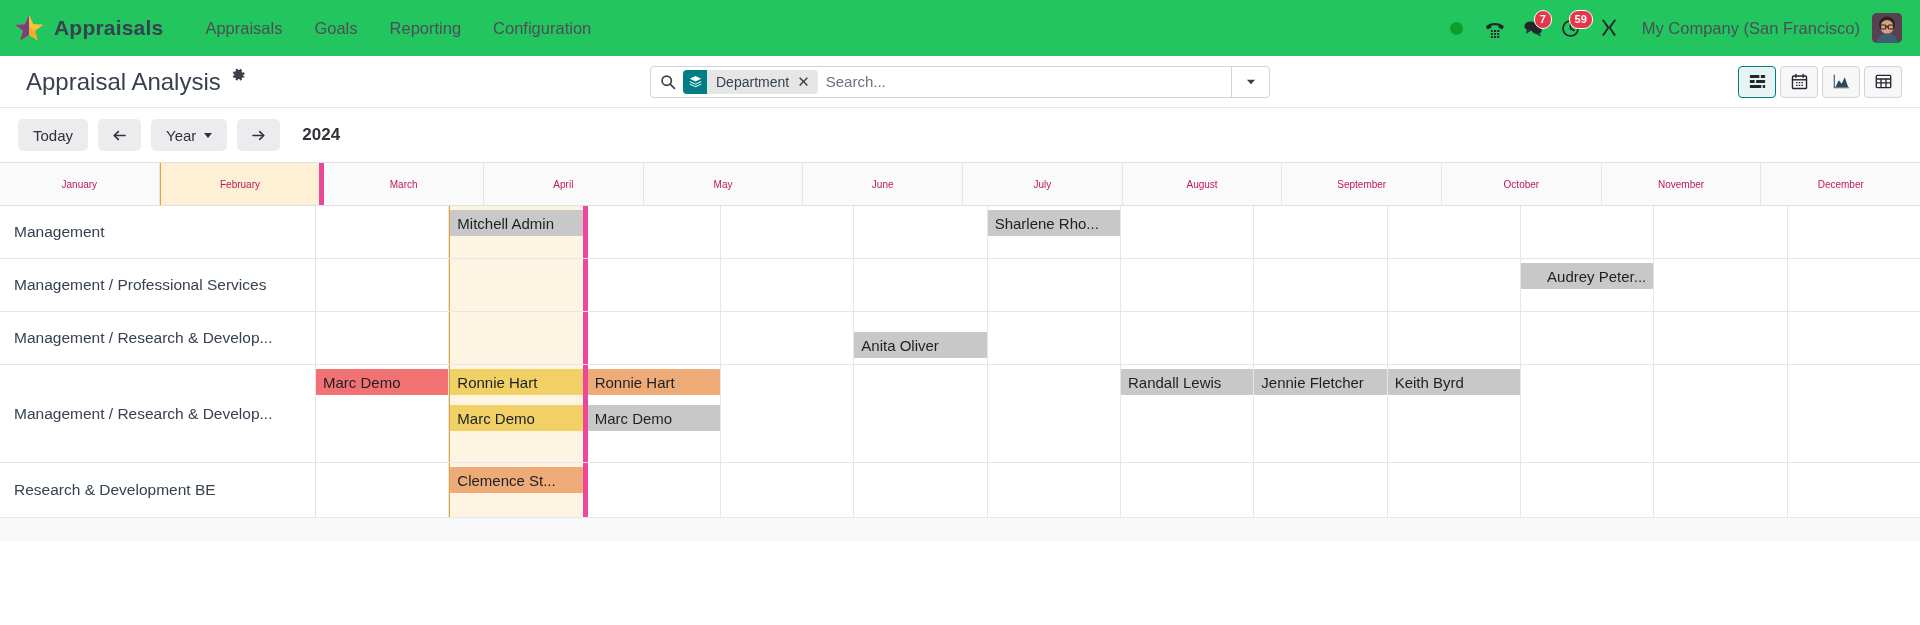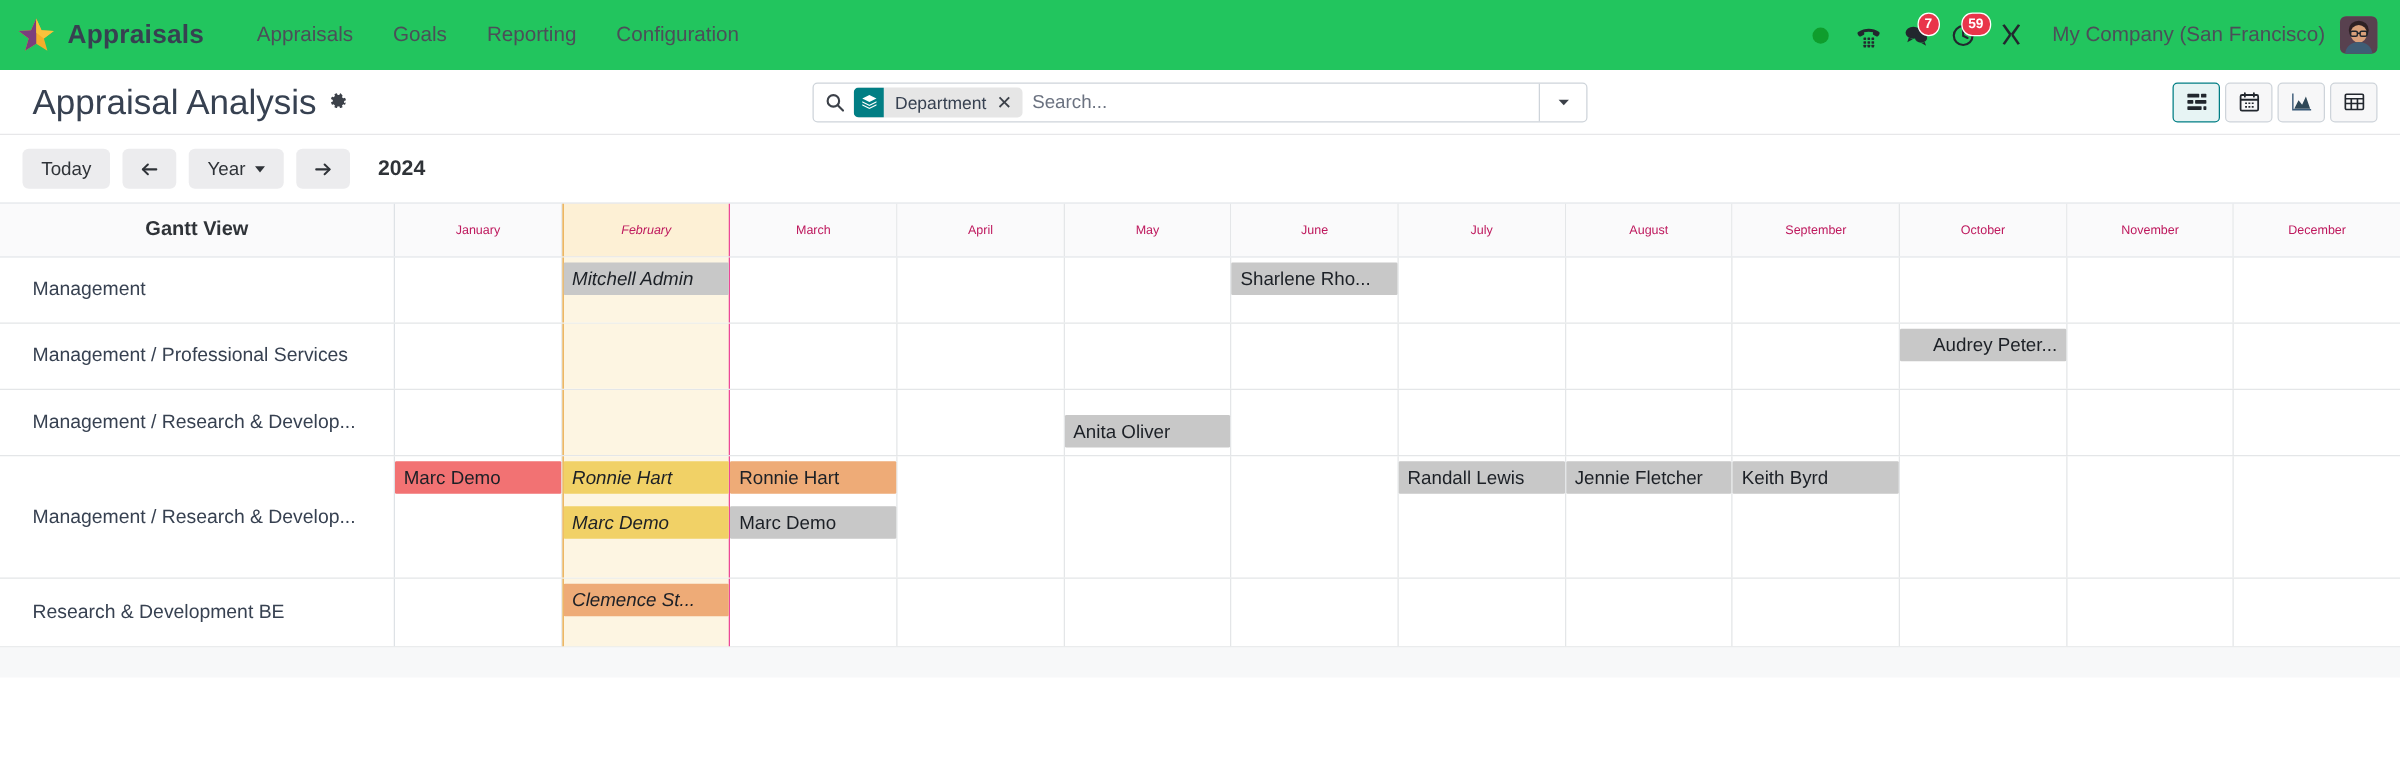--- a/index.html
+++ b/index.html
@@ -58,22 +58,22 @@
   
   .control-panel {
     height: 52px;
     display: flex; align-items: center;
     padding: 0 18px 0 26px;
     background: #fff;
     border-bottom: 1px solid #e7e7e9;
     position: relative;
   }
   .breadcrumb {
-    display: flex; align-items: center; gap: 10px;
-    font-size: 28px; color: #374151; white-space: nowrap;
+    display: flex; gap: 10px;
+    font-size: 24px; color: #374151; white-space: nowrap;
   }
   .gear-icon { color: #3c4149; cursor: pointer; display: flex; }
 
   .searchview {
     position: absolute; left: 650px; width: 620px;
     display: flex; align-items: center;
     height: 32px;
     border: 1px solid #ced4da; border-radius: 4px;
     background: #fff;
   }
@@ -138,21 +138,21 @@
   
   .gantt-wrap { position: relative; width: 1920px; }
   .gantt-header {
     display: flex; height: 44px; align-items: stretch;
     border-bottom: 1px solid #dee2e6; border-top: 1px solid #dee2e6;
   }
   .gantt-row { display: flex; align-items: stretch; border-bottom: 1px solid #e4e6e8; }
   .rowhead-cell {
     width: 316px; flex: 0 0 316px;
     display: flex; align-items: center;
-    padding-left: 26px;
+    padding-left: 14px;
     font-size: 15.5px; color: #374151;
     border-right: 1px solid #dee2e6;
     white-space: nowrap; overflow: hidden;
   }
   .gantt-header .rowhead-cell {
     justify-content: center; padding-left: 0;
     font-weight: bold; font-size: 16px; color: #2f3338;
     background: #fafafb;
   }
   .gantt-header .month-cell {
@@ -161,22 +161,21 @@
   }
   .month-cell {
     flex: 1 1 0; min-width: 0;
     border-right: 1px solid #e4e6e8;
     position: relative;
   }
   .month-cell:last-child { border-right: none; }
   .month-cell.today {
     background: #fdf5e2;
     border-left: 1px solid #e6a23c;
-    border-right: 1px solid #ec4899;
-    font-style: italic;
+    border-right: 5px solid #ec4899;
   }
   .gantt-header .month-cell.today { background: #fdf0d5; }
 
   .pill {
     position: absolute; left: 0; right: 0;
     height: 26px; line-height: 27px;
     font-size: 15px; color: #1c2026;
     padding: 0 7px;
     white-space: nowrap; overflow: hidden; text-overflow: ellipsis;
     cursor: pointer;
@@ -355,21 +354,20 @@
     <svg viewBox="0 0 20 20" width="17" height="17" fill="none" stroke="#2f3338" stroke-width="1.9" stroke-linecap="round" stroke-linejoin="round">
       <path d="M3.5 10 H15.8"></path>
         <path d="M11.4 5.4 L16.2 10 L11.4 14.6"></path>
     </svg>
   </button>
   <span class="year-label">2024</span>
 </div>
 
 <div class="gantt-wrap">
   <div class="gantt-header">
-    <div class="rowhead-cell">Gantt View</div>
 
   <div class="month-cell">January</div>
       <div class="month-cell today">February</div>
       <div class="month-cell">March</div>
       <div class="month-cell">April</div>
       <div class="month-cell">May</div>
       <div class="month-cell">June</div>
       <div class="month-cell">July</div>
       <div class="month-cell">August</div>
       <div class="month-cell">September</div>

